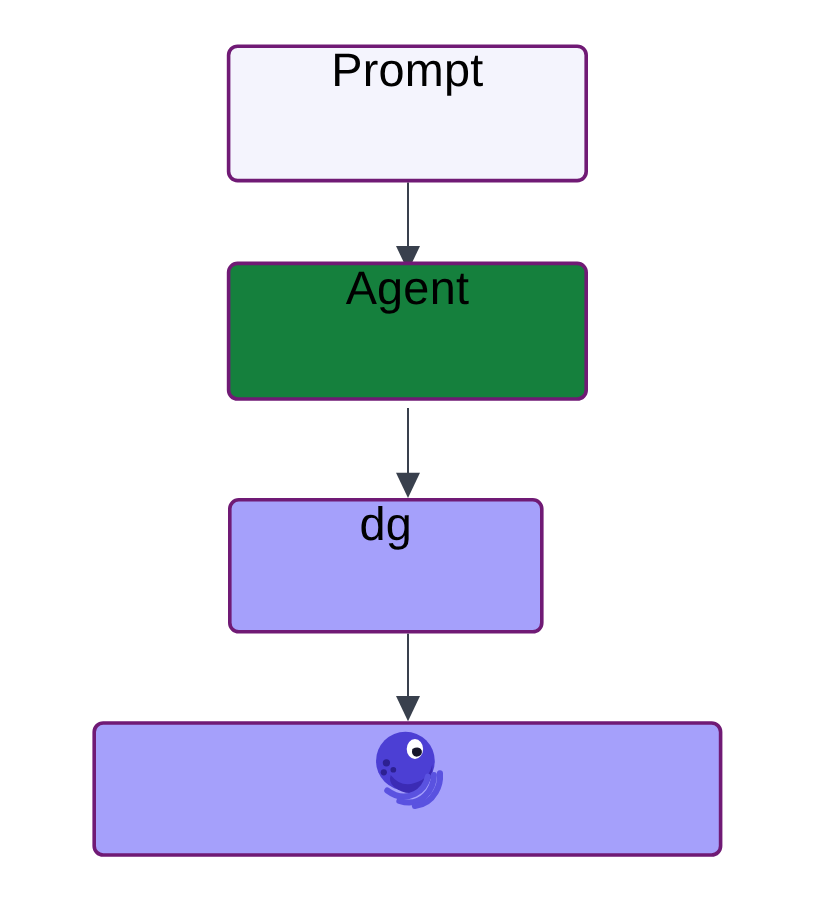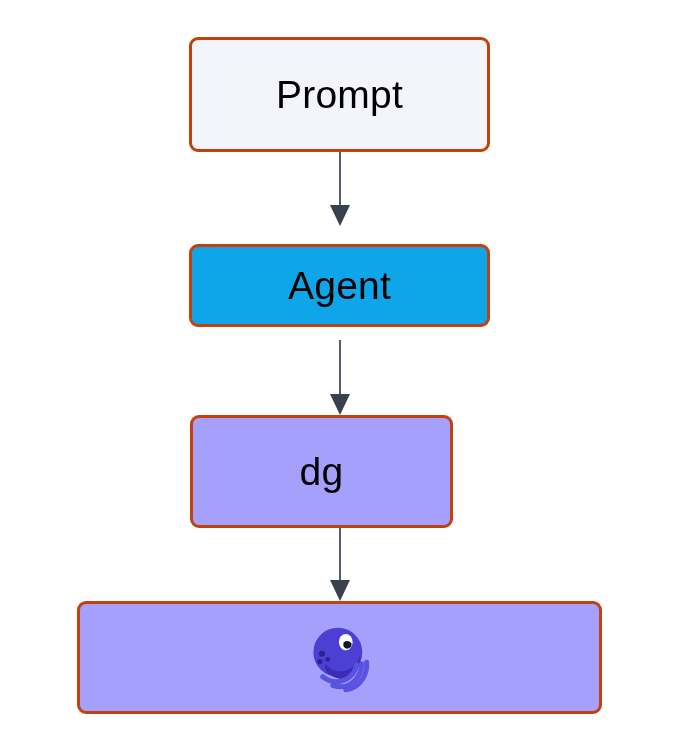--- a/index.html
+++ b/index.html
@@ -17,48 +17,48 @@
   #flowchart {
     position: absolute;
     left: 0;
     top: 0;
     width: 679px;
     height: 754px;
   }
   .node-box {
     position: absolute;
     box-sizing: border-box;
-    border: 3px solid #c2410c;
+    border: 3px solid #701a75;
     border-radius: 9px;
     display: flex;
-    align-items: center;
+    align-items: flex-start;
     justify-content: center;
   }
   .node-label {
     font-size: 39px;
     line-height: 1;
     color: #000000;
     font-family: "Liberation Sans", "DejaVu Sans", sans-serif;
     font-weight: 400;
     letter-spacing: 0.2px;
     user-select: none;
   }
   .node-prompt {
     left: 189px;
     top: 37px;
     width: 301px;
     height: 115px;
     background: #f4f4fd;
   }
   .node-agent {
     left: 189px;
-    top: 244px;
+    top: 218px;
     width: 301px;
-    height: 83px;
-    background: #0ea5e9;
+    height: 116px;
+    background: #15803d;
   }
   .node-dg {
     left: 190px;
     top: 415px;
     width: 263px;
     height: 113px;
     background: #a5a0fb;
   }
   .node-octopus {
     left: 77px;

